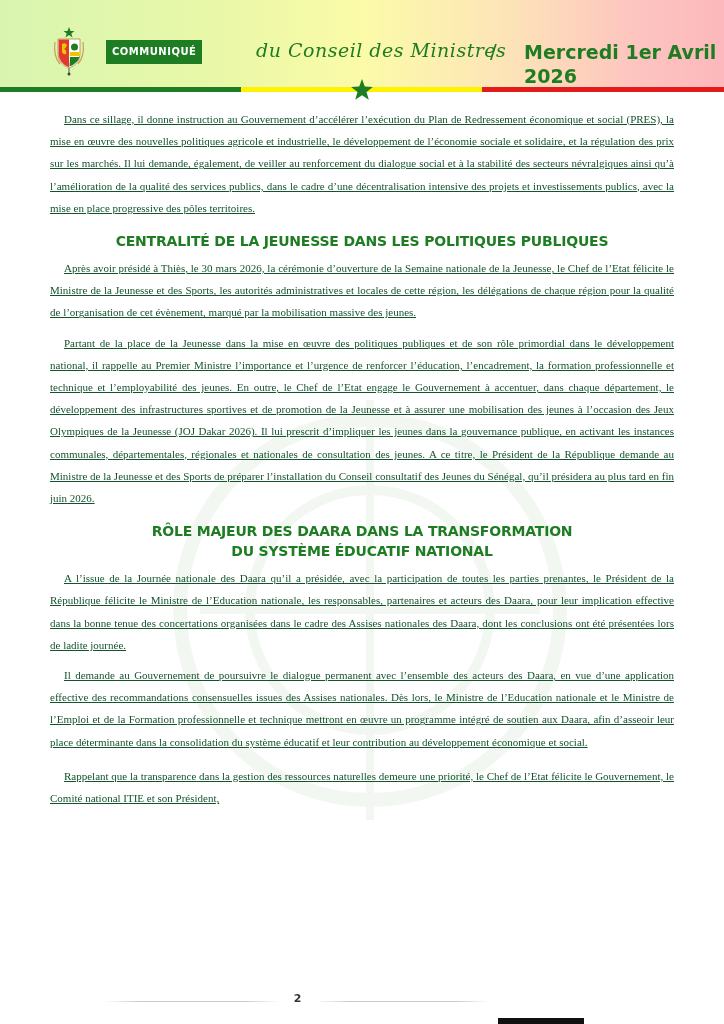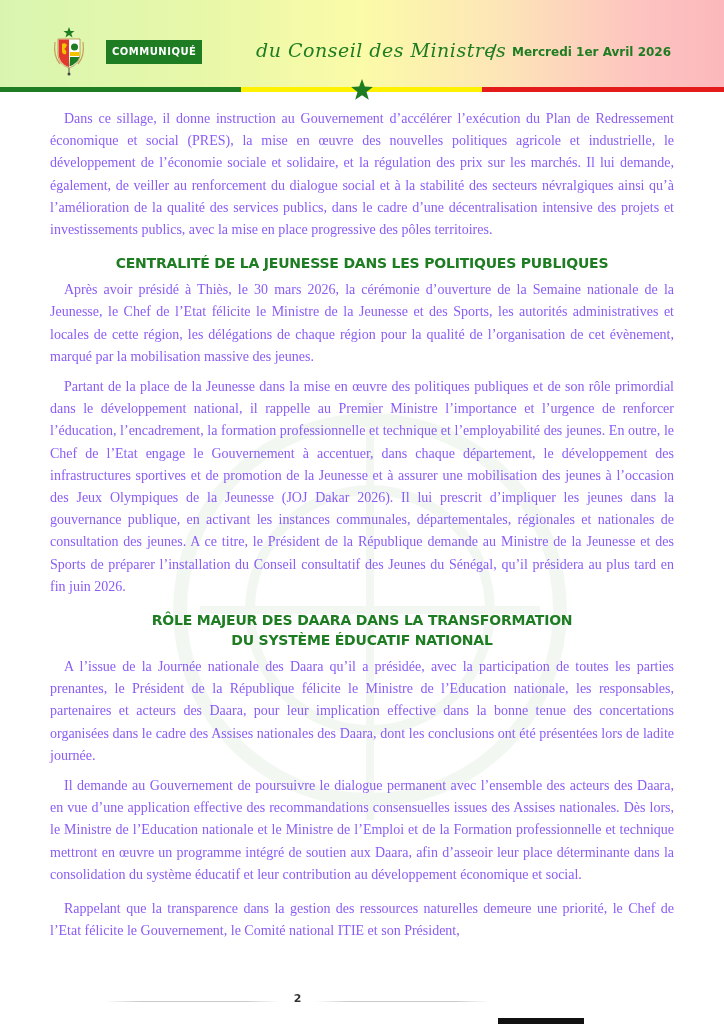--- a/index.html
+++ b/index.html
@@ -16,34 +16,35 @@
     background: #1e7d22; color: #ffffff; font-family: "DejaVu Sans", sans-serif; font-weight: bold;
     font-size: 10px; line-height: 24px; letter-spacing: 0.5px;
   }
   .script-title {
     position: absolute; left: 256px; top: 36px; color: #1e7d22;
     font-family: "DejaVu Serif", serif; font-style: italic; font-size: 19px; line-height: 28px;
     letter-spacing: 0.5px;
   }
   .slash { position: absolute; left: 490px; top: 38px; color: #1e7d22; font-family: "DejaVu Sans", sans-serif; font-size: 20px; line-height: 26px; }
   .date-text {
-    position: absolute; left: 512px; top: 40px; color: #1e7d22;
-    font-family: "DejaVu Sans", sans-serif; font-weight: bold; font-size: 12px; line-height: 24px;
+    position: absolute; left: 524px; top: 40px; color: #1e7d22;
+    font-family: "DejaVu Sans", sans-serif; font-weight: bold; font-size: 19px; line-height: 24px;
   }
   .flag-bar { position: absolute; top: 87px; height: 5px; }
   .flag-green { left: 0; width: 241px; background: #1e7d22; }
   .flag-yellow { left: 241px; width: 241px; background: #fff200; }
   .flag-red { left: 482px; width: 242px; background: #e31b1b; }
   .flag-star { position: absolute; left: 350px; top: 78px; width: 24px; height: 24px; }
 
   .content { position: absolute; left: 50px; top: 108px; width: 624px; }
   p.body {
-    font-size: 14px; line-height: 22.2px; text-align: justify; text-indent: 14px;
-    color: #8b5cf6; margin-bottom: 8px;
+    font-size: 11px; line-height: 22.2px; text-align: justify; text-indent: 14px;
+    color: #14532d; margin-bottom: 8px;
     hyphens: manual;
+    text-decoration: underline;
   }
   h2.section {
     font-family: "DejaVu Sans", sans-serif; font-weight: bold; color: #1e7d22;
     text-align: center; font-size: 14px; line-height: 20px; letter-spacing: -0.2px;
     margin: 12px 0 6px 0;
   }
   h2.section span { display: block; }
 
   .watermark { position: absolute; left: 160px; top: 260px; width: 420px; height: 700px; opacity: 0.05; }
 

